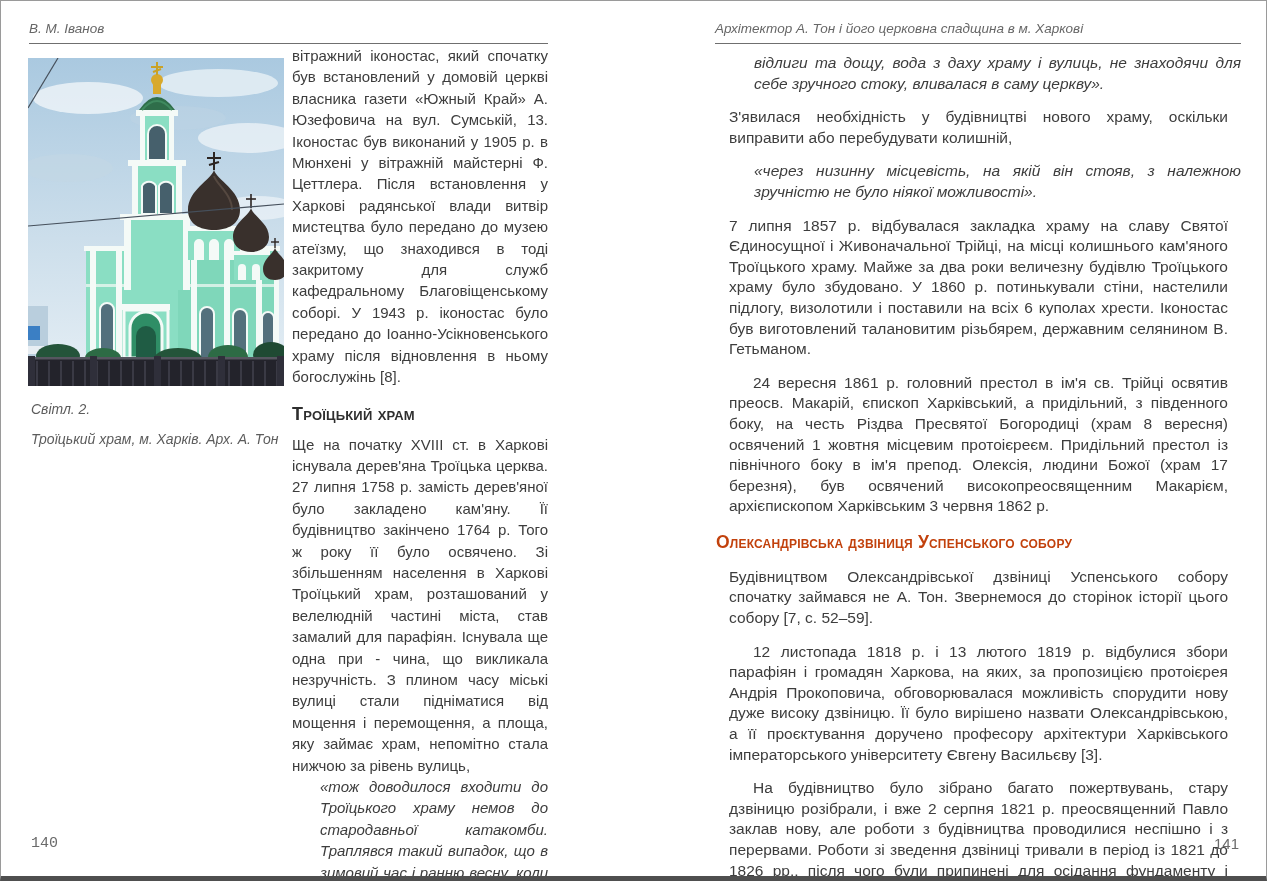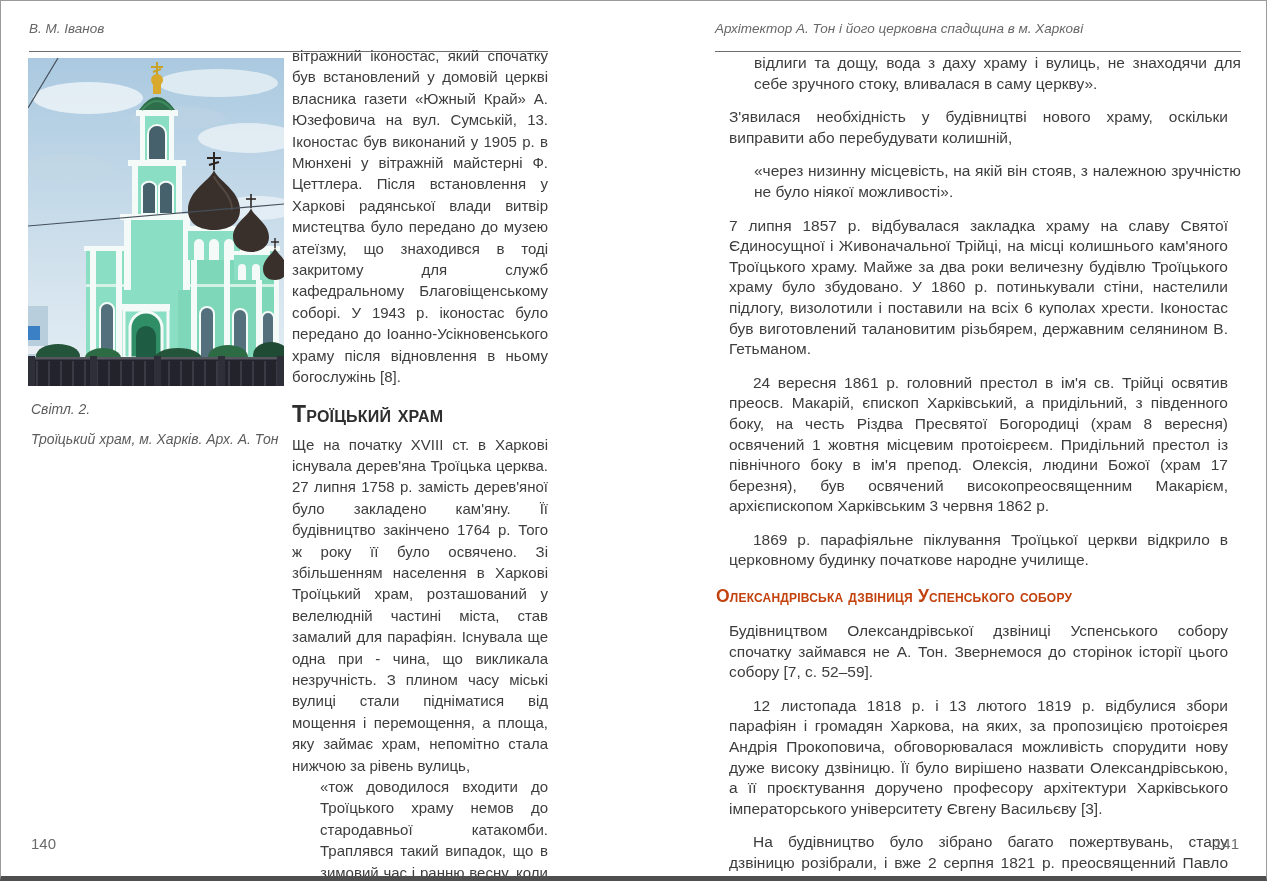--- a/index.html
+++ b/index.html
@@ -12,65 +12,66 @@
     box-sizing:border-box;
     font-family:"Liberation Sans","DejaVu Sans",sans-serif;
     color:#3d3d3d;
     overflow:hidden;
   }
   
   .runhead{
     position:absolute;top:20px;
     font-style:italic;font-size:13.5px;color:#676767;
     border-bottom:1.5px solid #6f6f6f;
-    padding-bottom:15px;
+    padding-bottom:7px;
   }
   .runhead.left{left:28px;width:519px;text-align:left;}
   .runhead.right{left:714px;width:526px;text-align:left;}
   
   .photo{position:absolute;left:27px;top:57px;width:256px;height:328px;}
   .photo svg{display:block;width:100%;height:100%;}
   .caption{
     position:absolute;left:30px;top:399px;width:250px;
     font-style:italic;font-size:14px;color:#5c5c5c;line-height:1.3;
   }
   .caption .cap2{margin-top:12px;}
   
   .colL{
     position:absolute;left:291px;top:44px;width:256px;
     font-size:15px;line-height:21.4px;text-align:justify;
   }
   .colL p{margin:0;}
   .colL .head1{
     margin:15px 0 9px 0;
-    font-weight:bold;font-size:23px;line-height:22px;
+    font-weight:bold;font-size:18px;line-height:22px;
     font-variant:small-caps;font-variant-caps:small-caps;
     color:#2e2e2e;text-align:left;letter-spacing:.2px;
   }
   .quote{
+    font-style:italic;
     margin-top:9px;
     padding-left:28px;
   }
   
   .colR{
     position:absolute;left:715px;top:50px;width:525px;
     font-size:15.5px;line-height:20.6px;text-align:justify;
   }
   .colR p{margin:13px;}
   .colR .quote{padding-left:38px;margin:2px 0 4px 0;}
   .colR .ind{text-indent:24px;}
   .colR .head2{
     margin:14px 0 10px 0;
     font-weight:bold;font-size:17.5px;line-height:23px;
     font-variant:small-caps;font-variant-caps:small-caps;
     color:#c2410c;text-align:left;letter-spacing:.2px;
   }
   
   .folio{position:absolute;bottom:24px;font-size:15px;color:#6a6a6a;}
-  .folio.left{left:30px;}
+  .folio.left{left:30px;font-family:Liberation Mono, monospace;}
   .folio.right{right:27px;}
 </style>
 </head>
 <body>
 
 <div class="spread">
 
   <div class="runhead left">В. М. Іванов</div>
   <div class="runhead right">Архітектор А. Тон і його церковна спадщина в м. Харкові</div>
 
@@ -233,21 +234,20 @@
     <p>Ще на початку XVIII ст. в Харкові існувала дерев'яна Троїцька церква. 27 липня 1758 р. замість дерев'яної було закладено кам'яну. Її будівництво закінчено 1764 р. Того ж року її було освячено. Зі збільшенням населення в Харкові Троїцький храм, розташований у велелюдній частині міста, став замалий для парафіян. Існувала ще одна при - чина, що викликала незручність. З плином часу міські вулиці стали підніматися від мощення і перемощення, а площа, яку займає храм, непомітно стала нижчою за рівень вулиць,</p>
     <p class="quote">«тож доводилося входити до Троїцького храму немов до стародавньої катакомби. Траплявся такий випадок, що в зимовий час і ранню весну, коли морози сковують землю, під час раптової</p>
   </div>
 
   <div class="colR">
     <p class="quote">відлиги та дощу, вода з даху храму і вулиць, не знаходячи для себе зручного стоку, вливалася в саму церкву».</p>
     <p>З'явилася необхідність у будівництві нового храму, оскільки виправити або перебудувати колишній,</p>
     <p class="quote">«через низинну місцевість, на якій він стояв, з належною зручністю не було ніякої можливості».</p>
     <p>7 липня 1857 р. відбувалася закладка храму на славу Святої Єдиносущної і Живоначальної Трійці, на місці колишнього кам'яного Троїцького храму. Майже за два роки величезну будівлю Троїцького храму було збудовано. У 1860 р. потинькували стіни, настелили підлогу, визолотили і поставили на всіх 6 куполах хрести. Іконостас був виготовлений талановитим різьбярем, державним селянином В. Гетьманом.</p>
     <p class="ind">24 вересня 1861 р. головний престол в ім'я св. Трійці освятив преосв. Макарій, єпископ Харківський, а придільний, з південного боку, на честь Різдва Пресвятої Богородиці (храм 8 вересня) освячений 1 жовтня місцевим протоієреєм. Придільний престол із північного боку в ім'я препод. Олексія, людини Божої (храм 17 березня), був освячений високопреосвященним Макарієм, архієпископом Харківським 3 червня 1862 р.</p>
-    <p class="ind">1869 р. парафіяльне піклування Троїцької церкви відкрило в церковному будинку початкове народне училище.</p>
     <p class="head2">Олександрівська дзвіниця Успенського собору</p>
     <p>Будівництвом Олександрівської дзвіниці Успенського собору спочатку займався не А. Тон. Звернемося до сторінок історії цього собору [7, с. 52–59].</p>
     <p class="ind">12 листопада 1818 р. і 13 лютого 1819 р. відбулися збори парафіян і громадян Харкова, на яких, за пропозицією протоієрея Андрія Прокоповича, обговорювалася можливість спорудити нову дуже високу дзвіницю. Її було вирішено назвати Олександрівською, а її проєктування доручено професору архітектури Харківського імператорського університету Євгену Васильєву [3].</p>
     <p class="ind">На будівництво було зібрано багато пожертвувань, стару дзвіницю розібрали, і вже 2 серпня 1821 р. преосвященний Павло заклав нову, але роботи з будівництва проводилися неспішно і з перервами. Роботи зі зведення дзвіниці тривали в період із 1821 до 1826 рр., після чого були припинені для осідання фундаменту і «відпочинку» всієї будови [9]. Згідно з проєктом, у ній планували розташувати теплий храм, і 5 листопада 1833 р.</p>
   </div>
 
   <div class="folio left">140</div>
   <div class="folio right">141</div>
 
 </div>

